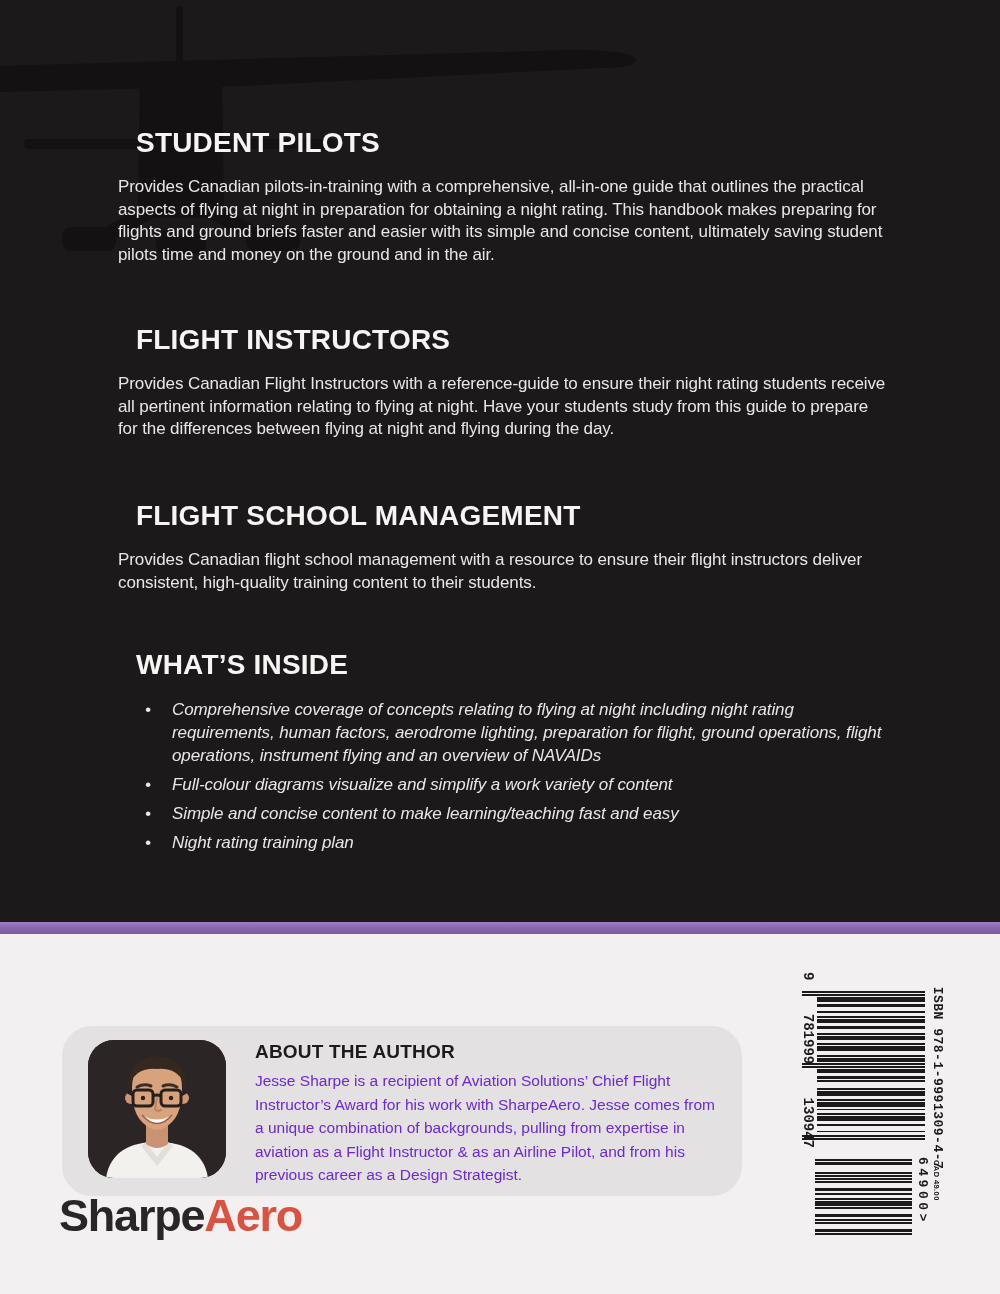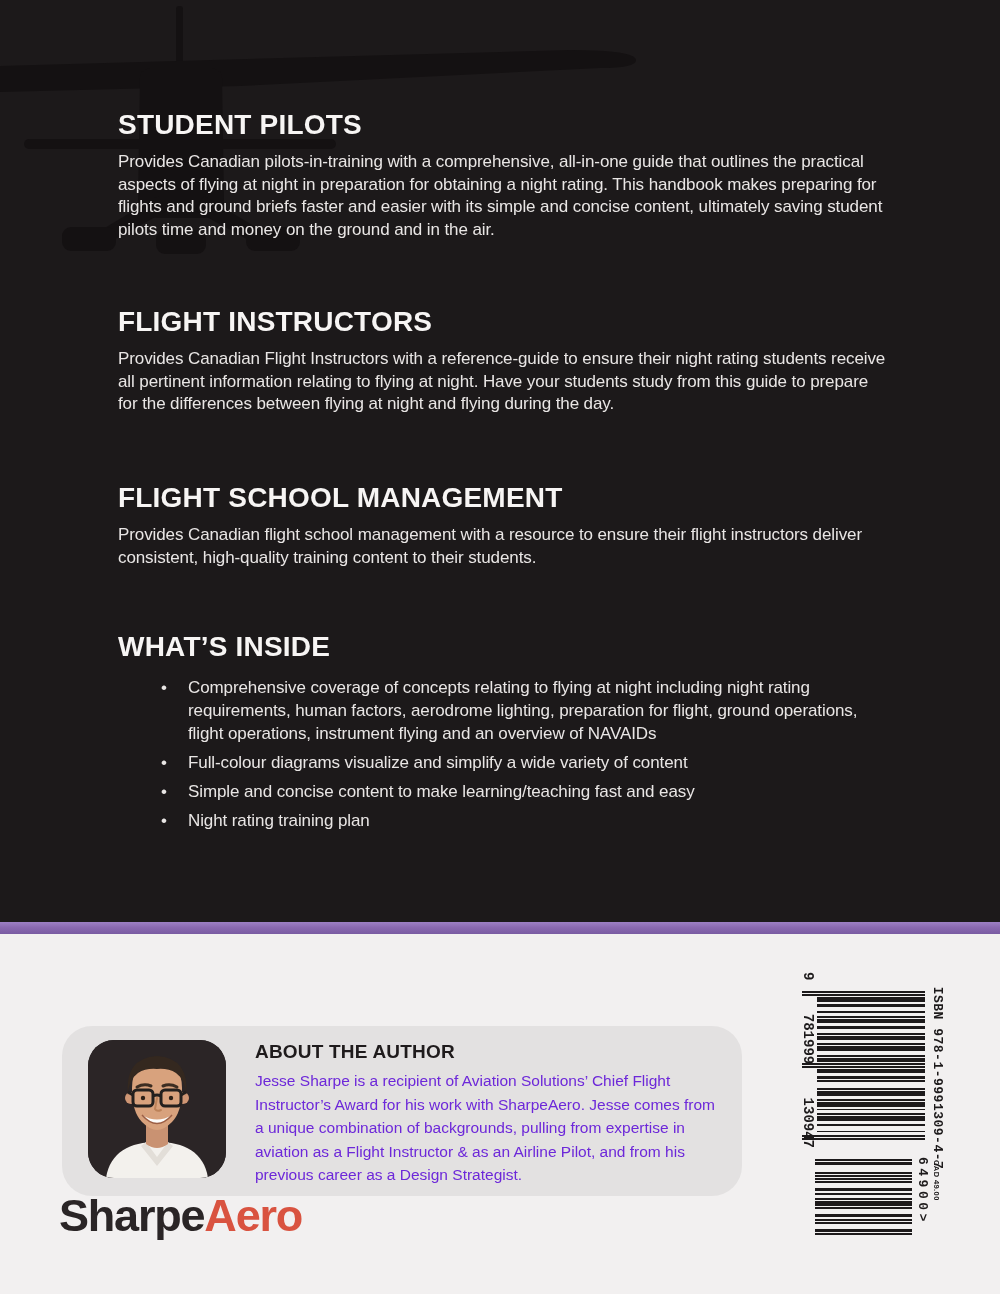--- a/index.html
+++ b/index.html
@@ -5,30 +5,30 @@
   html,body{margin:0;padding:0;background:#8a8a8a;}
   .page{position:relative;width:1000px;height:1294px;overflow:hidden;
         background:#f2f0f0;font-family:"Liberation Sans",sans-serif;}
 
   
   .dark{position:absolute;top:0;left:0;width:1000px;height:922px;
         background:#1c191a;overflow:hidden;}
   .plane{position:absolute;top:0;left:0;}
 
   .sec{position:absolute;left:118px;width:768px;color:#e9e6e5;}
-  .sec h2{margin:0;font-size:28px;line-height:30px;font-weight:700;
+  .sec h2{margin:18px;font-size:28px;line-height:30px;font-weight:700;
           color:#f7f5f4;letter-spacing:.2px;}
   .sec p{margin:11px 0 0;font-size:17px;line-height:22.5px;letter-spacing:-.1px;}
   #sec-1{top:110px}
   #sec-2{top:307px}
   #sec-3{top:483px}
   #sec-4{top:632px}
 
-  ul.bullets{margin:14px 16px 0;padding:0 0 0 54px;list-style:none;
-             font-size:17px;line-height:23px;letter-spacing:-.1px;}
+  ul.bullets{margin:14px 0 0;padding:0 0 0 54px;list-style:none;
+             font-size:17px;line-height:23px;letter-spacing:-.1px;font-style:italic;}
   .bullets li{position:relative;margin:0 0 6px;}
   .bullets li::before{content:"\2022";position:absolute;left:-27px;top:0;color:#e9e6e5;}
 
   
   .stripe{position:absolute;top:922px;left:0;width:1000px;height:12px;
           background:linear-gradient(#9d80c4,#8a69b0 45%,#7a5ba2);}
 
   
   .card{position:absolute;left:62px;top:978px;width:680px;height:170px;
         border-radius:30px;background:#e3e1e1;margin-top:48px;}
@@ -92,21 +92,21 @@
 
     <div class="sec" id="sec-3">
       <h2>FLIGHT SCHOOL MANAGEMENT</h2>
       <p>Provides Canadian flight school management with a resource to ensure their flight instructors deliver consistent, high-quality training content to their students.</p>
     </div>
 
     <div class="sec" id="sec-4">
       <h2>WHAT’S INSIDE</h2>
       <ul class="bullets">
         <li>Comprehensive coverage of concepts relating to flying at night including night rating requirements, human factors, aerodrome lighting, preparation for flight, ground operations, flight operations, instrument flying and an overview of NAVAIDs</li>
-        <li>Full-colour diagrams visualize and simplify a wide variety of content</li>
+        <li>Full-colour diagrams visualize and simplify a work variety of content</li>
         <li>Simple and concise content to make learning/teaching fast and easy</li>
         <li>Night rating training plan</li>
       </ul>
     </div>
   </section>
 
   <div class="stripe"></div>
 
   <div class="card">
     <div class="photo">

